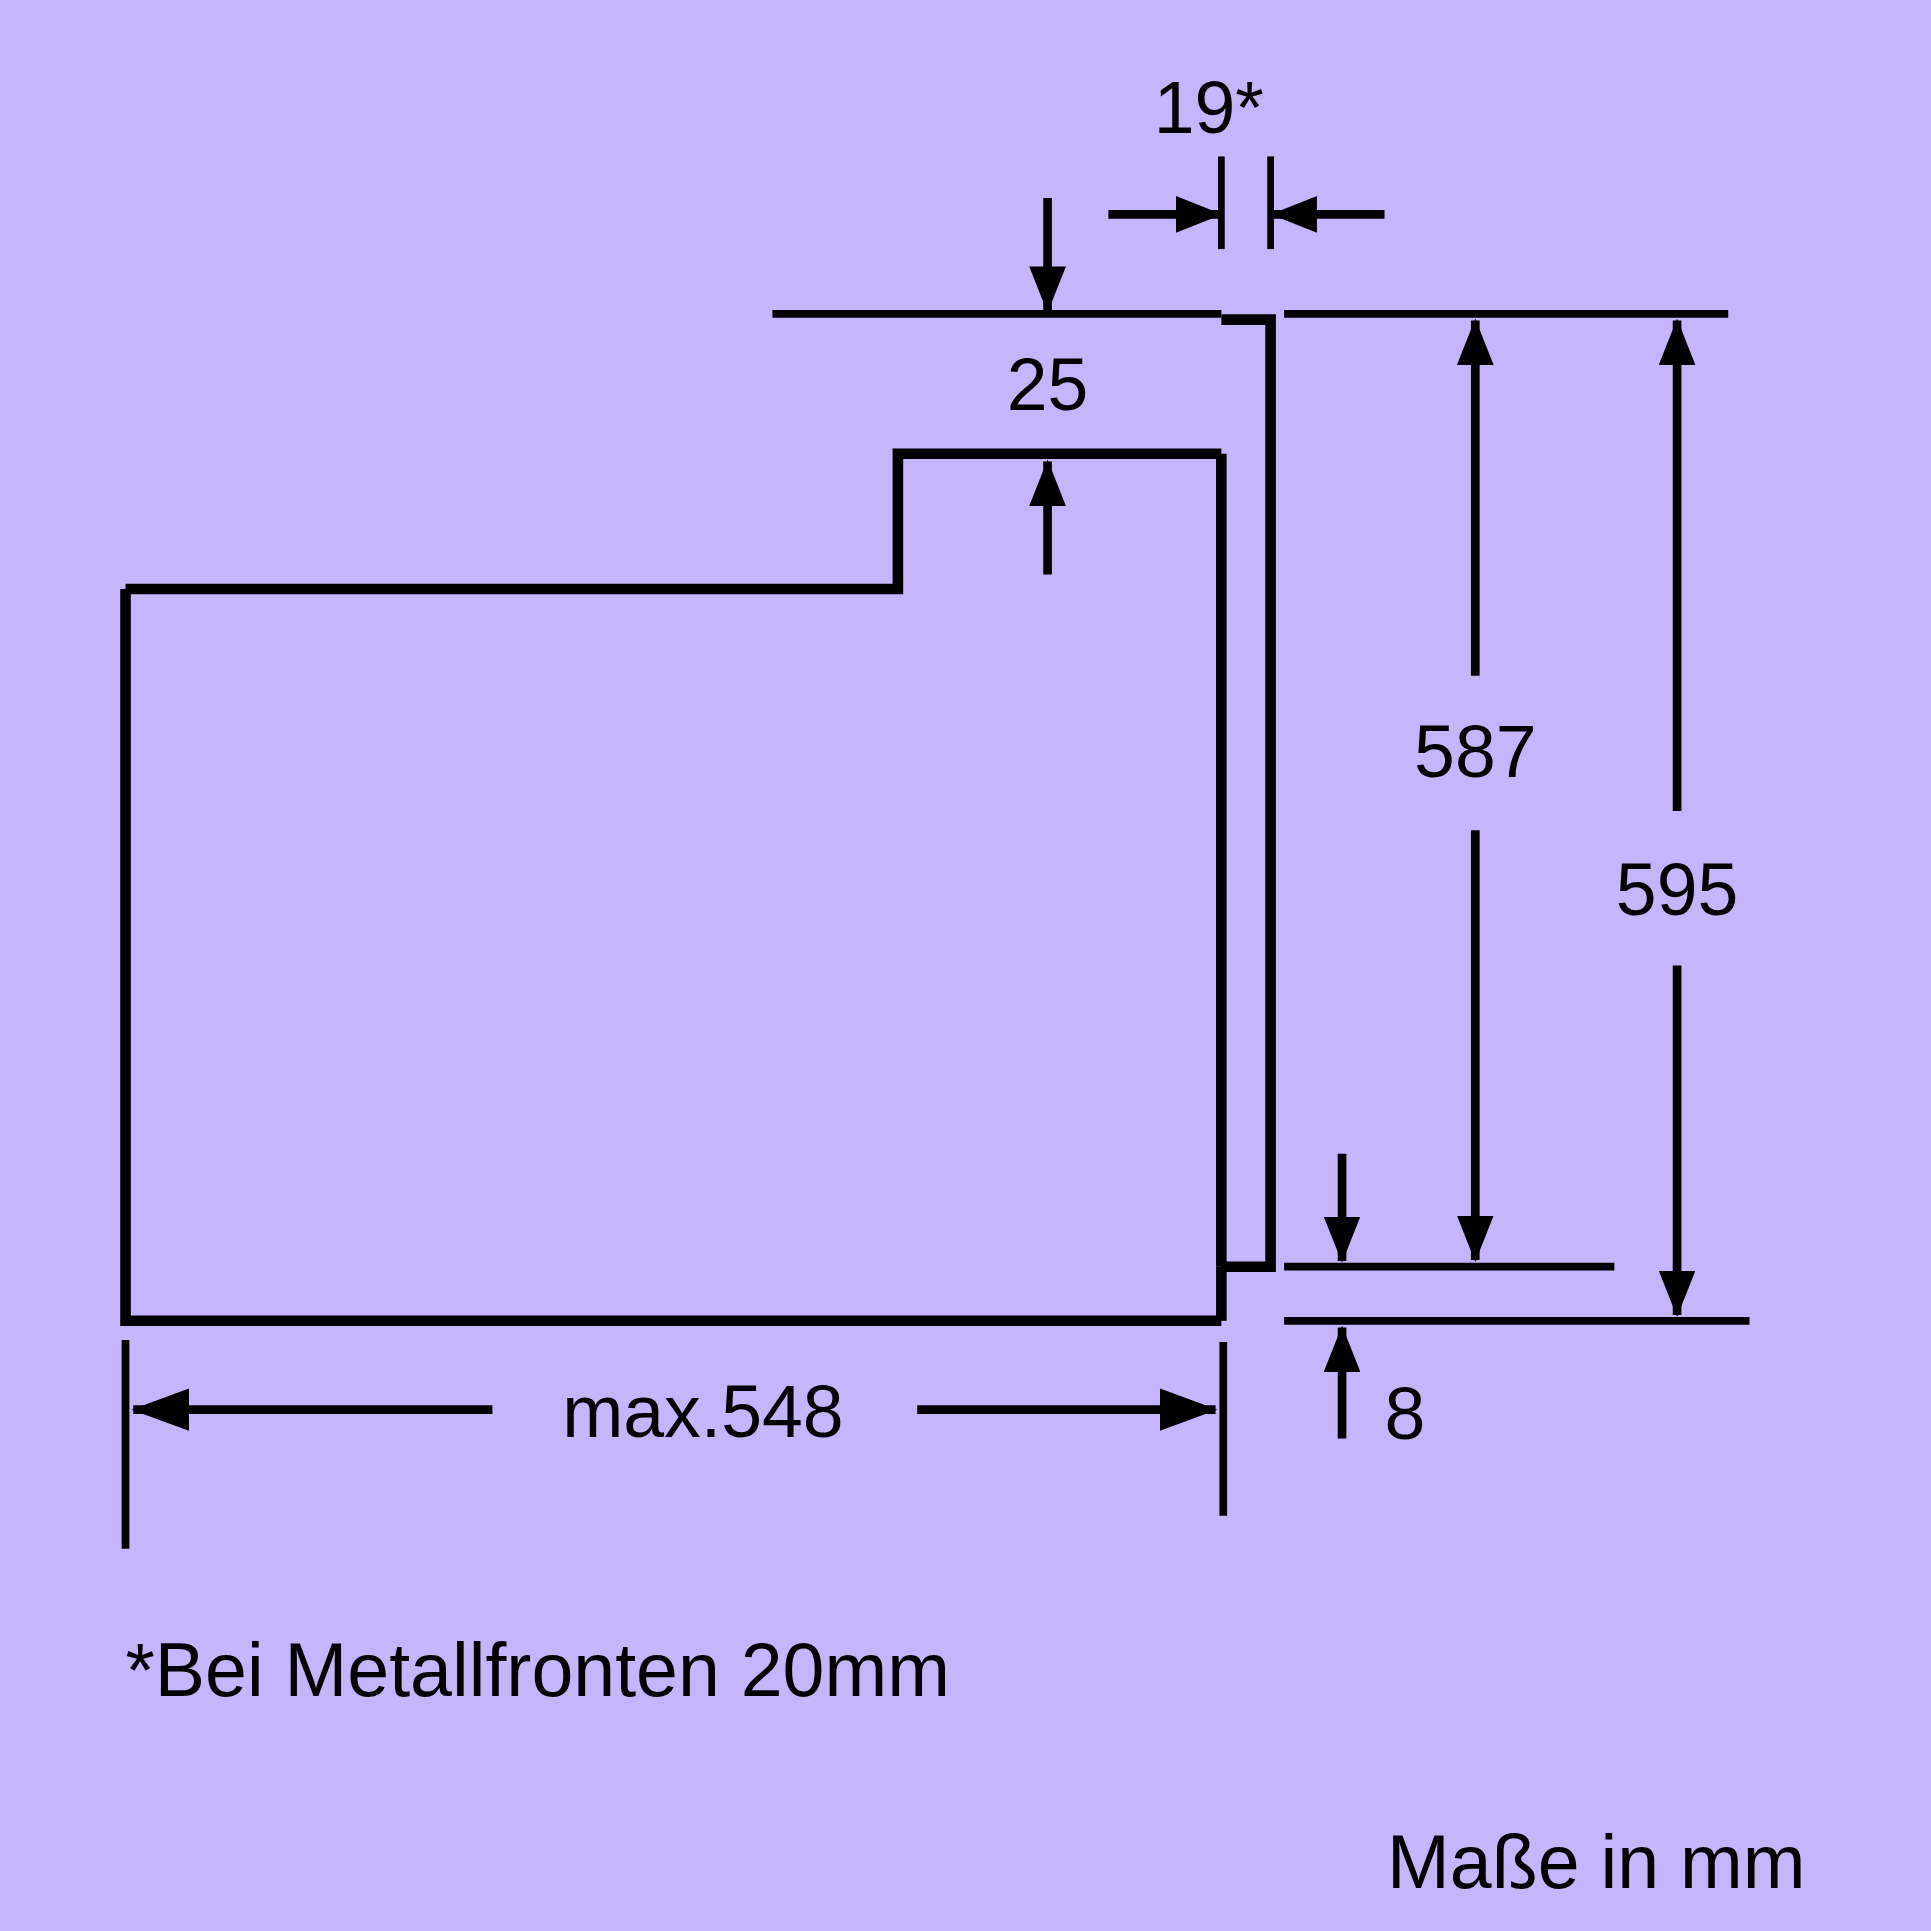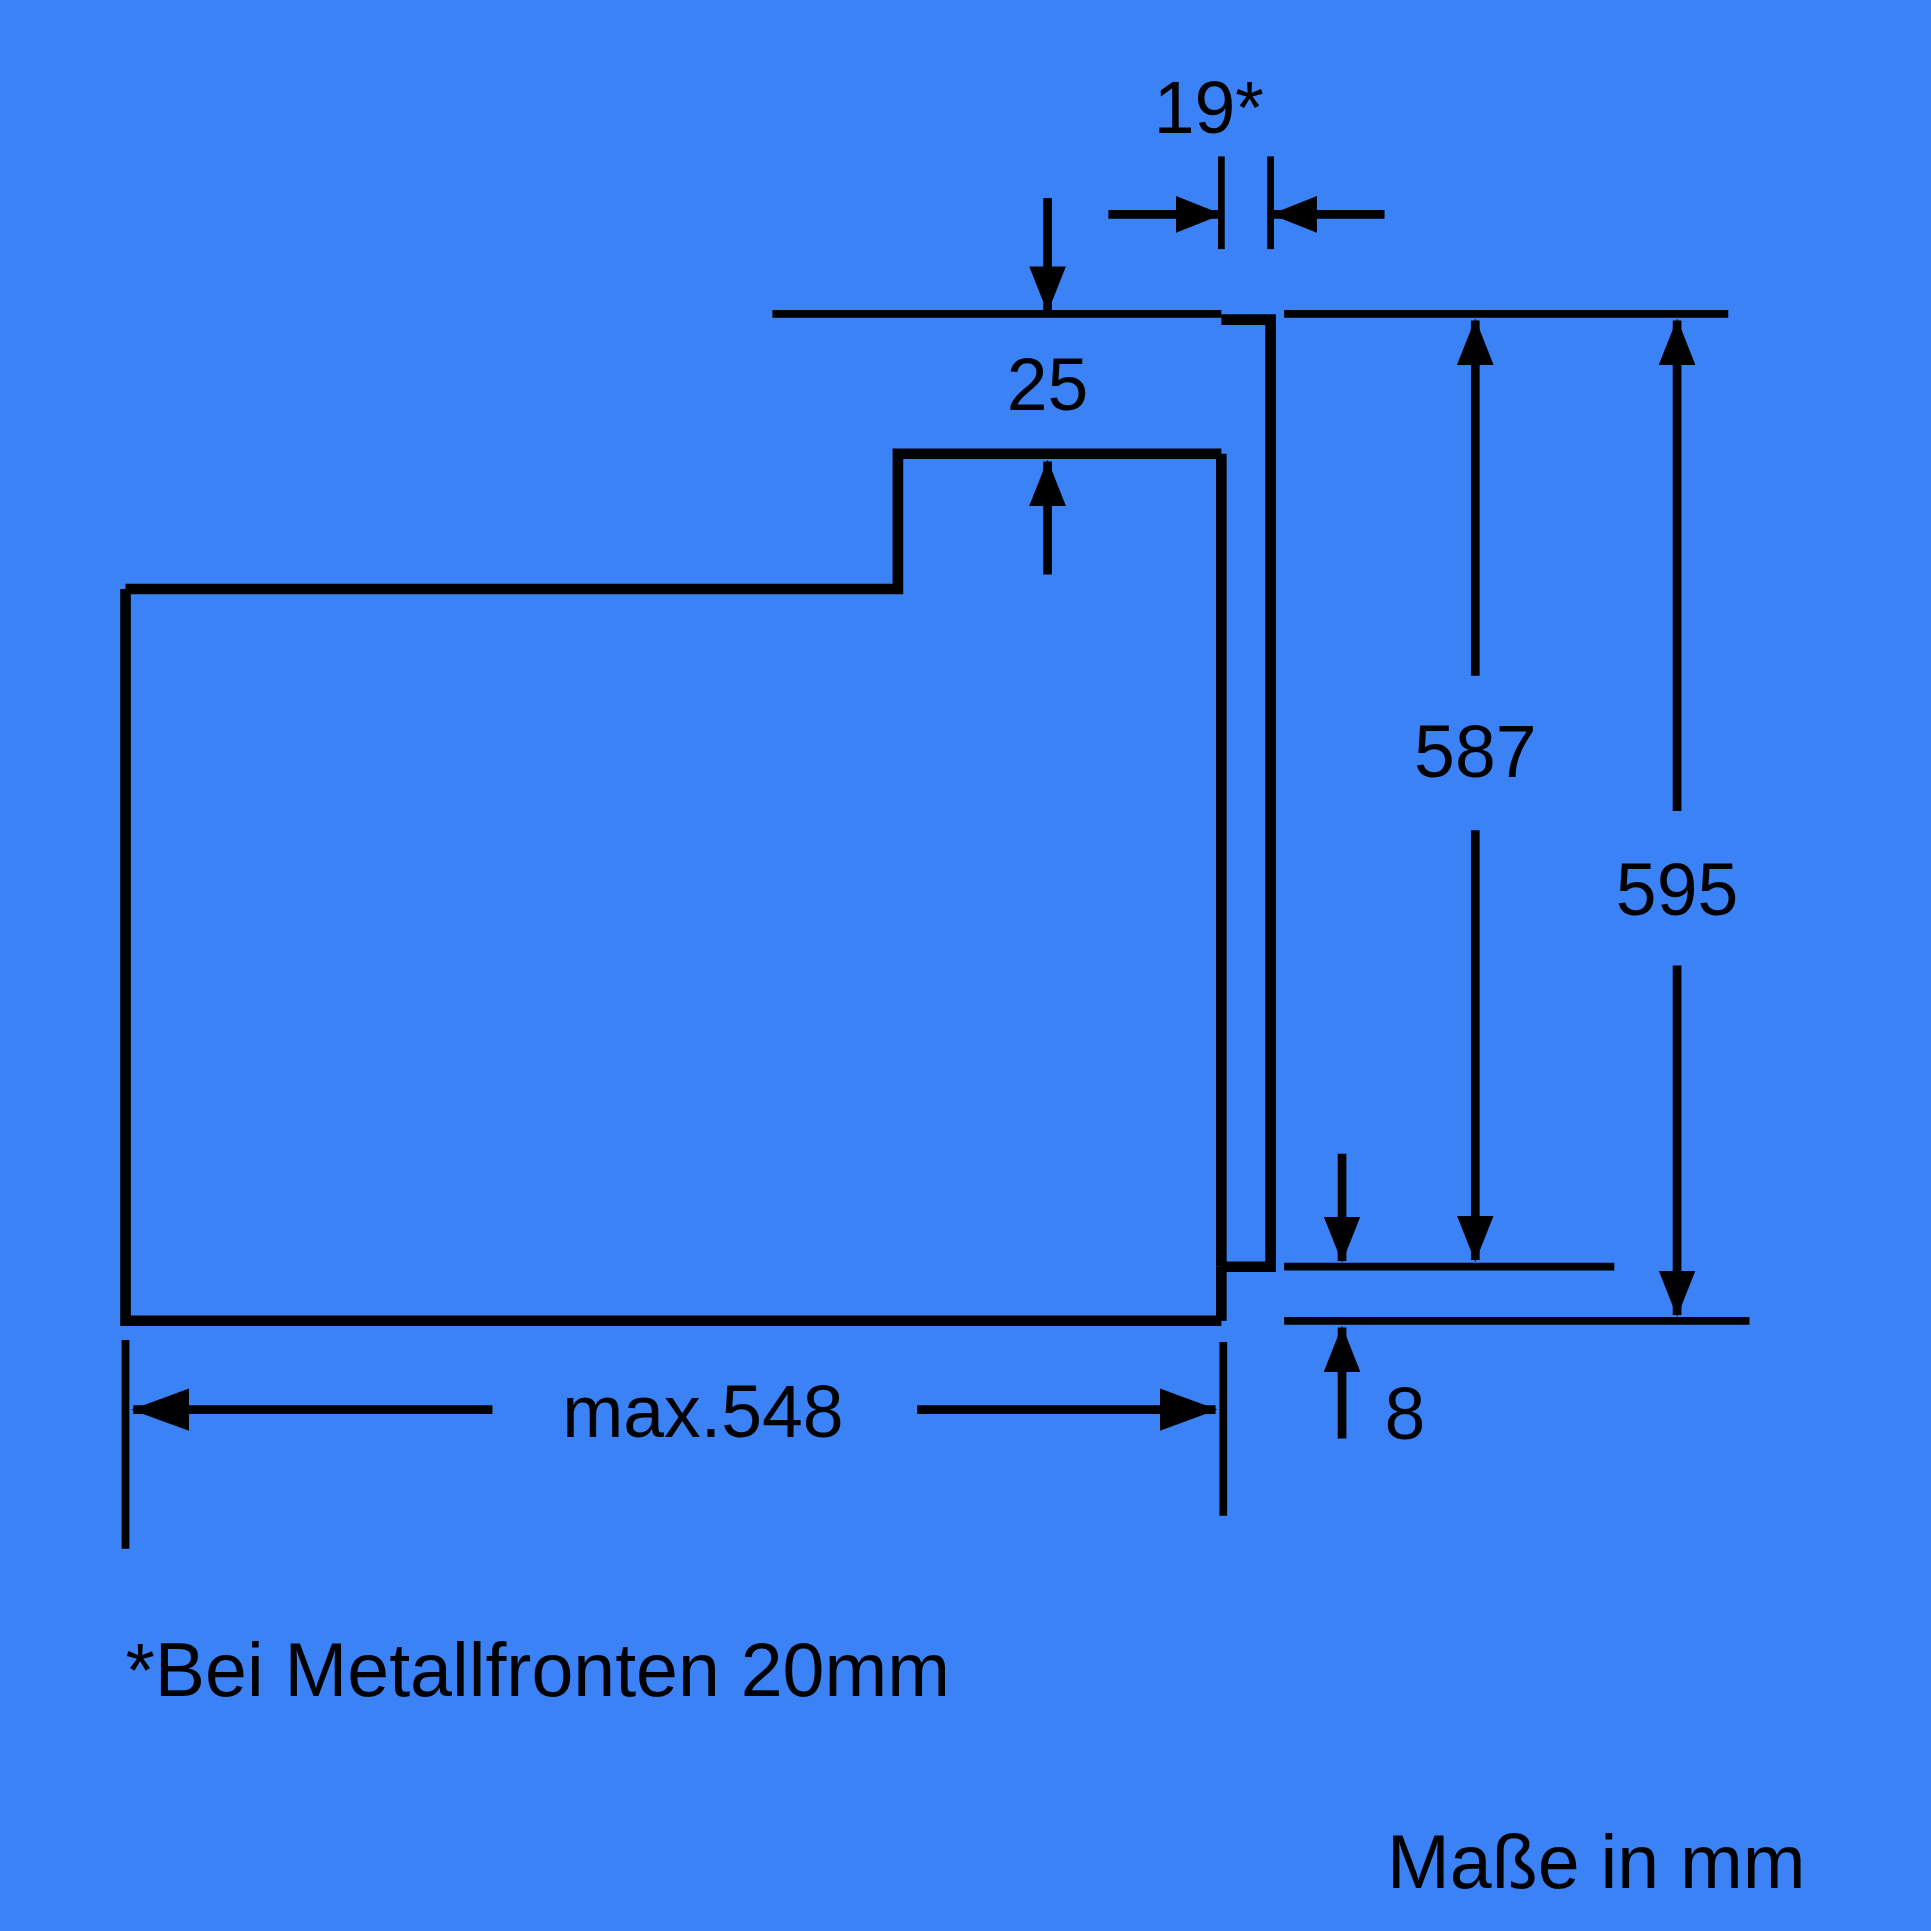--- a/index.html
+++ b/index.html
@@ -11,21 +11,21 @@
     width: 1931px;
     height: 1931px;
     font-family: "Liberation Sans", sans-serif;
     color: #000000;
     overflow: hidden;
   }
   #sheet {
     position: relative;
     width: 1931px;
     height: 1931px;
-    background: #3b82f6;
+    background: #c4b5fd;
   }
   svg#drawing {
     position: absolute;
     left: 0;
     top: 0;
     width: 1931px;
     height: 1931px;
     display: block;
   }
   .dim-label {

